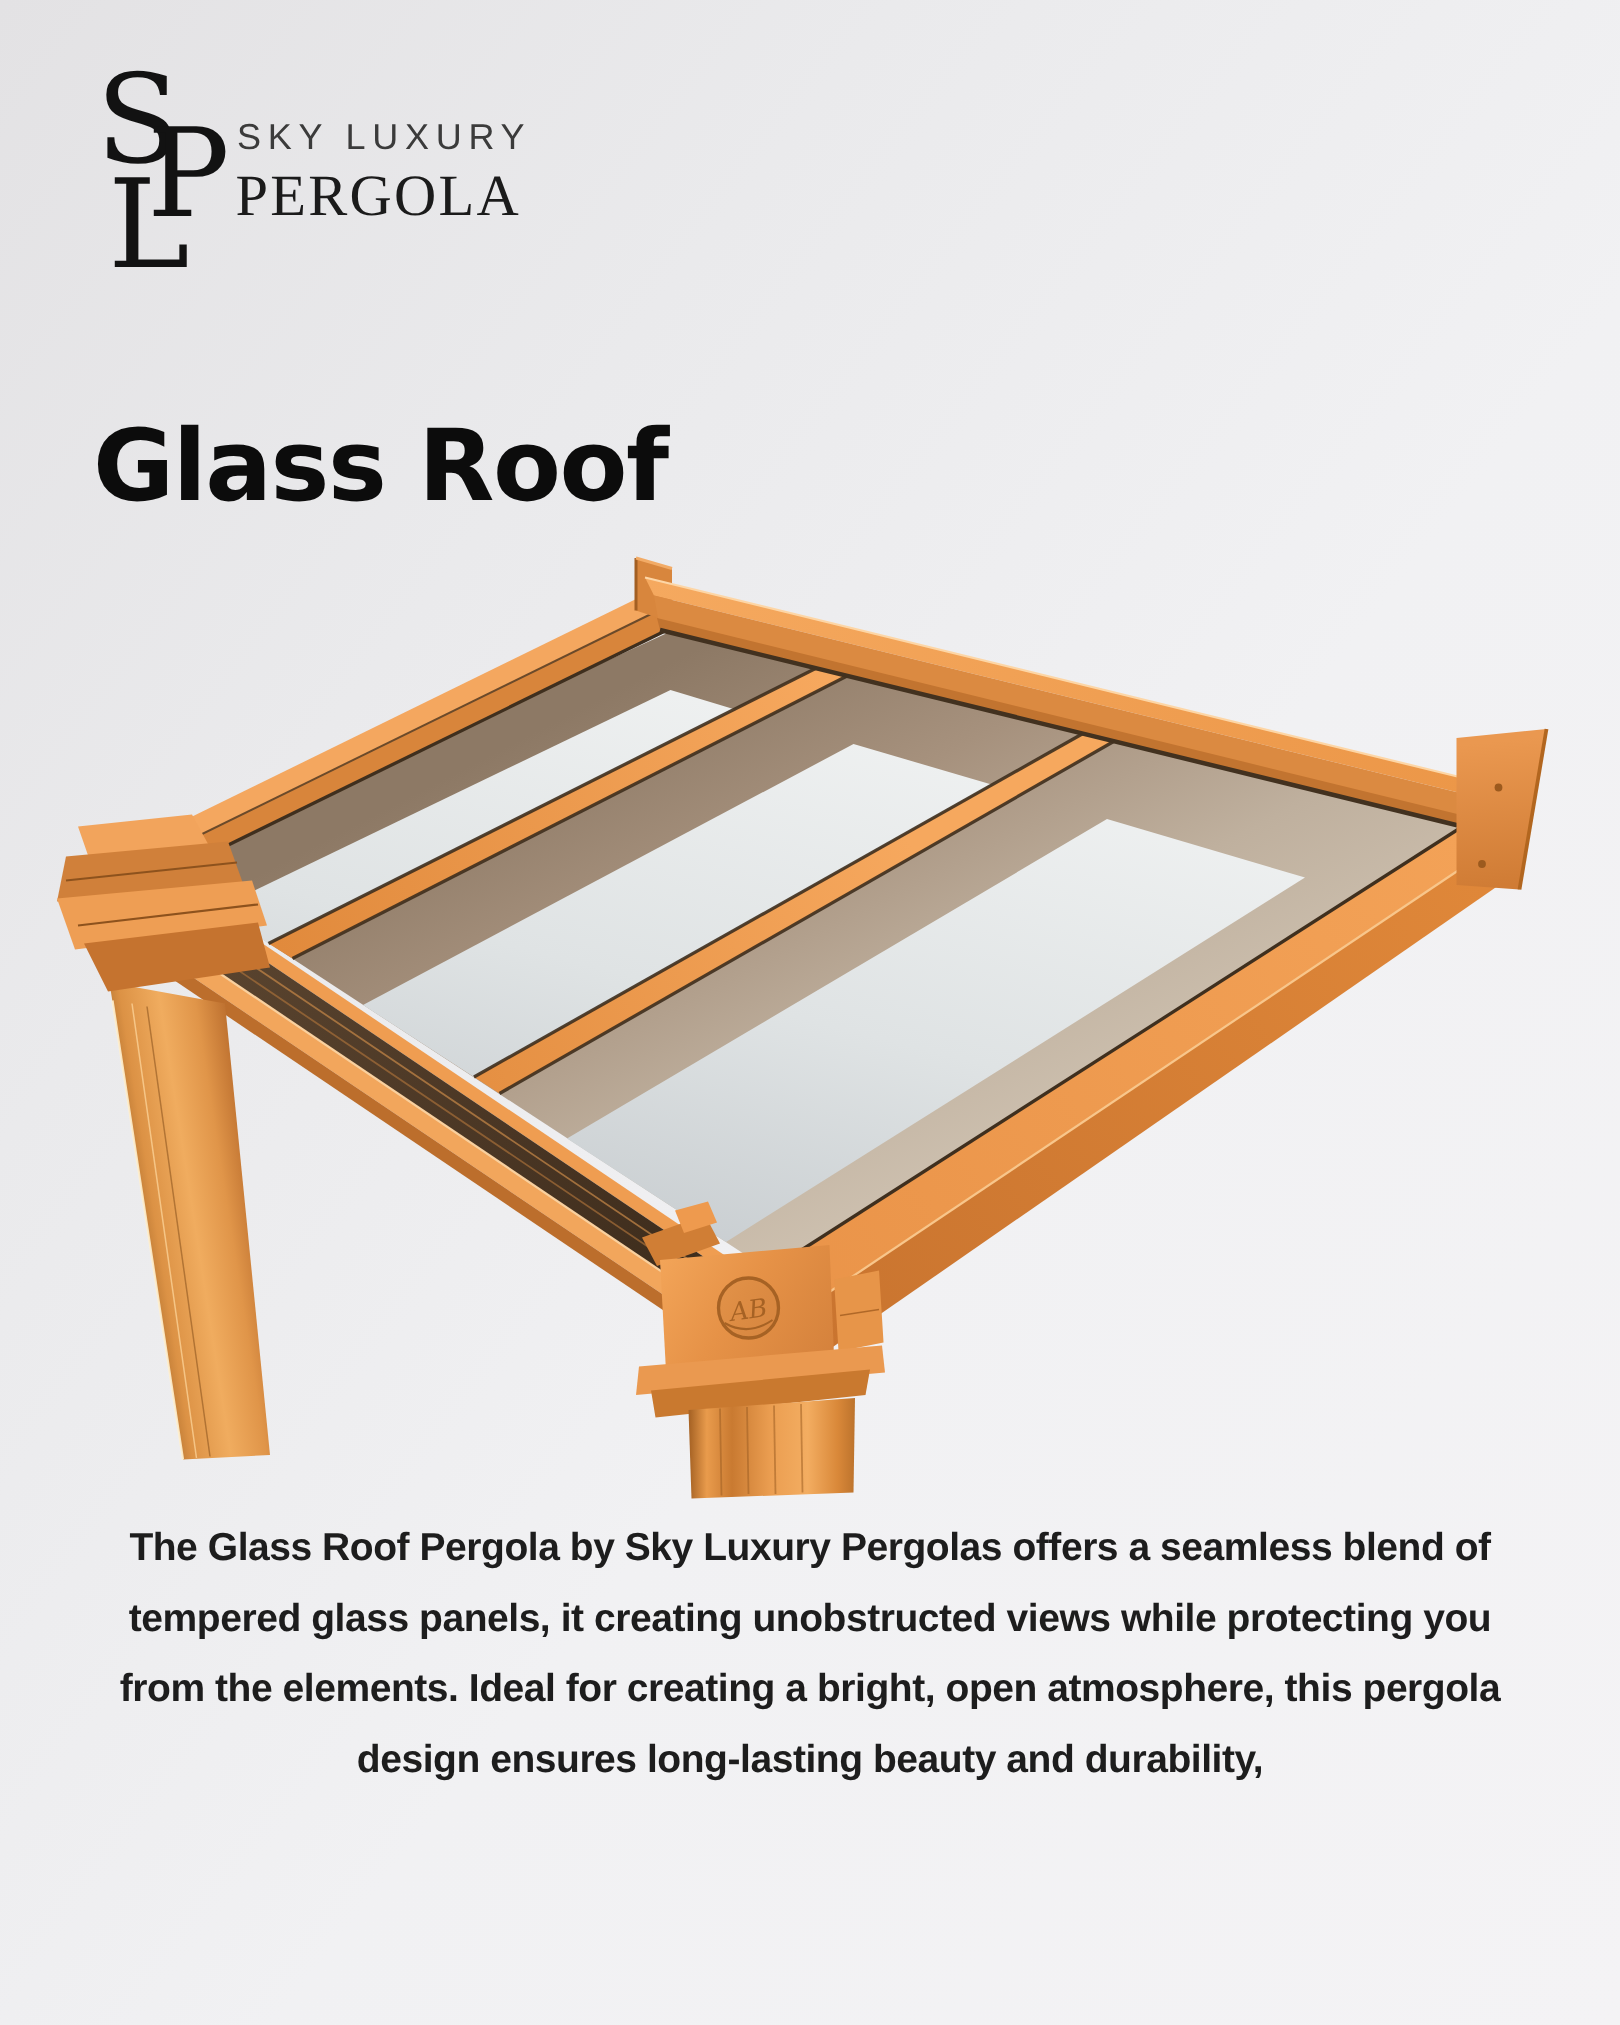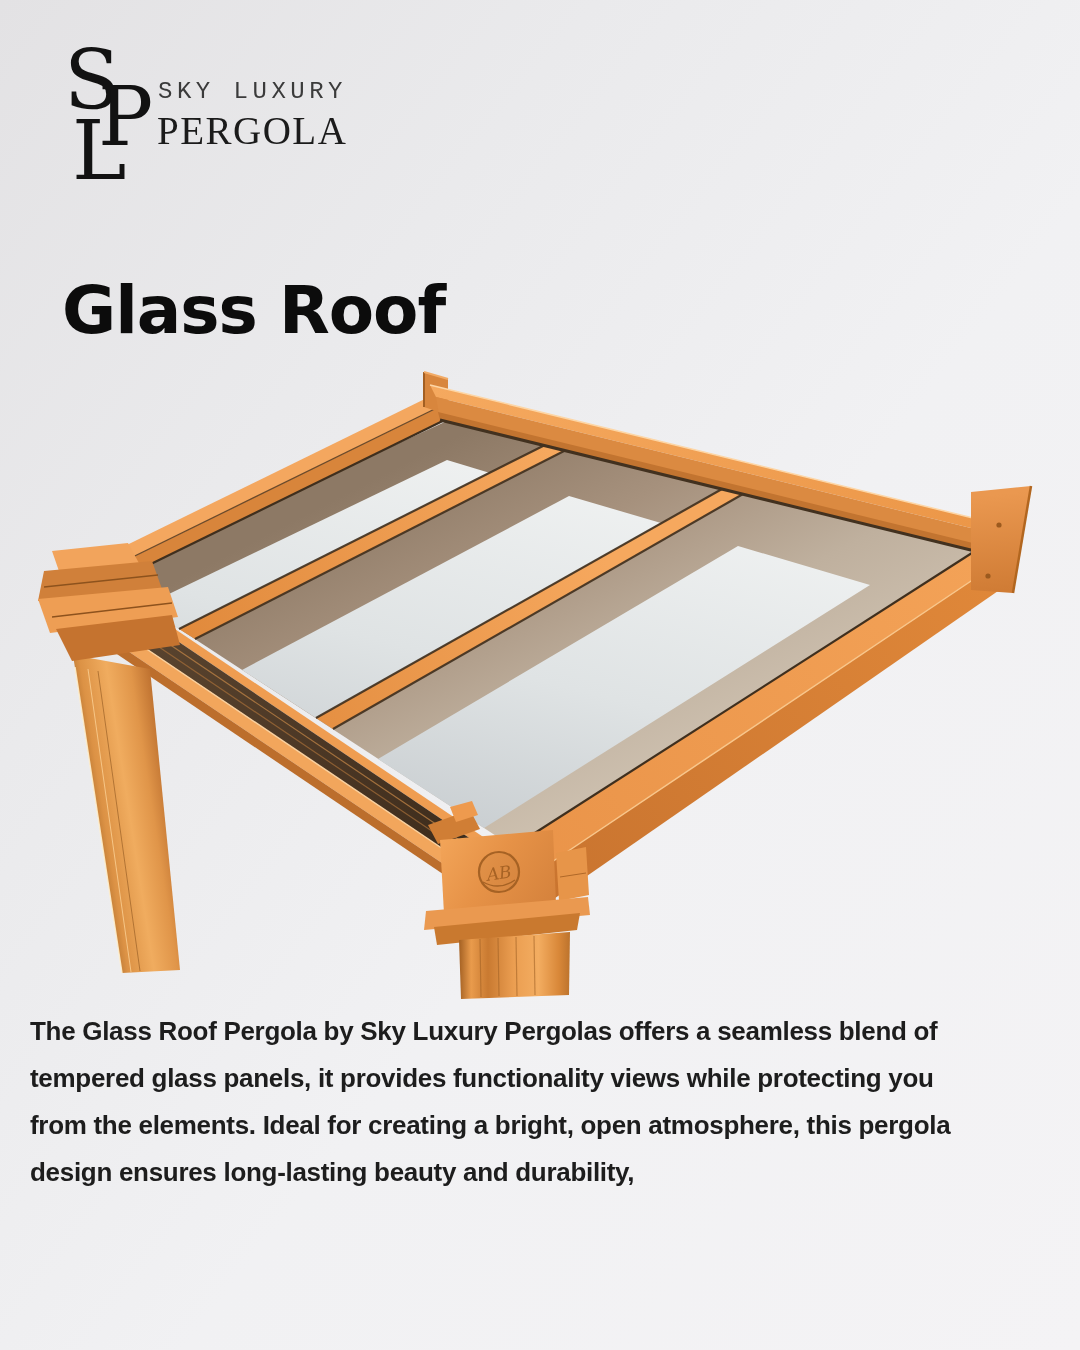--- a/index.html
+++ b/index.html
@@ -11,39 +11,39 @@
   }
   
   .logo{position:absolute;left:0;top:0;width:420px;height:210px;}
   .monogram{position:absolute;left:0;top:0;width:160px;height:200px;color:#121212;}
   .monogram span{position:absolute;font-family:"DejaVu Serif",serif;font-weight:400;line-height:1;}
   .mono-s{left:64px;top:40px;font-size:82px;}
   .mono-p{left:98px;top:76px;font-size:82px;}
   .mono-l{left:72px;top:110px;font-size:82px;}
   .wordmark-top{
     position:absolute;left:158px;top:78px;
-    font-size:24px;letter-spacing:4.5px;color:#3b3b3b;font-weight:400;font-family:Liberation Mono, monospace;
+    font-size:24px;letter-spacing:4.5px;color:#3b3b3b;font-weight:400;
   }
   .wordmark-bottom{
     position:absolute;left:157px;top:108px;
     font-family:"Liberation Serif",serif;font-size:39px;letter-spacing:1.5px;
     color:#1b1b1b;font-weight:400;
   }
   
   .page-title{
     position:absolute;left:62px;top:234px;
     font-family:"DejaVu Sans",sans-serif;font-size:66px;font-weight:bold;
     letter-spacing:-1px;color:#0c0c0c;line-height:1;
   }
   
   .render-wrap{position:absolute;left:0;top:355px;width:1080px;height:660px;}
   
   .description{
     position:absolute;left:30px;top:1008px;width:1020px;
-    text-align:left;color:#1d1d1d;
+    text-align:center;color:#1d1d1d;
   }
   .desc-line{
     font-size:26px;font-weight:700;letter-spacing:-0.3px;line-height:47px;
     white-space:nowrap;
   }
 </style>
 </head>
 <body>
 
 <div class="canvas">
@@ -222,18 +222,18 @@
           <line x1="498" y1="583" x2="499" y2="641"></line>
           <line x1="516" y1="582" x2="517" y2="641"></line>
           <line x1="534" y1="581" x2="535" y2="640"></line>
         </g>
       </g>
     </svg>
   </div>
 
   <div class="description">
       <div class="desc-line">The Glass Roof Pergola by Sky Luxury Pergolas offers a seamless blend of</div>
-      <div class="desc-line">tempered glass panels, it provides functionality views while protecting you</div>
+      <div class="desc-line">tempered glass panels, it creating unobstructed views while protecting you</div>
       <div class="desc-line">from the elements. Ideal for creating a bright, open atmosphere, this pergola</div>
       <div class="desc-line">design ensures long-lasting beauty and durability,</div>
     </div>
 
 </div>
 
 </body></html>

